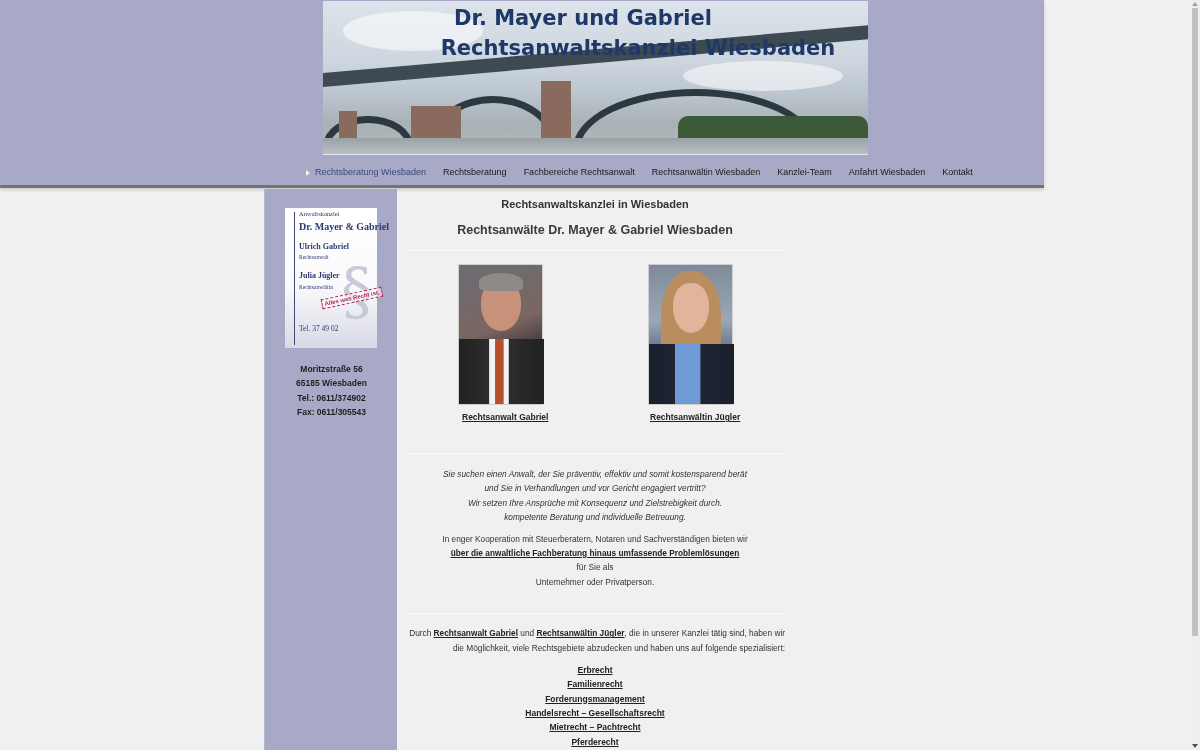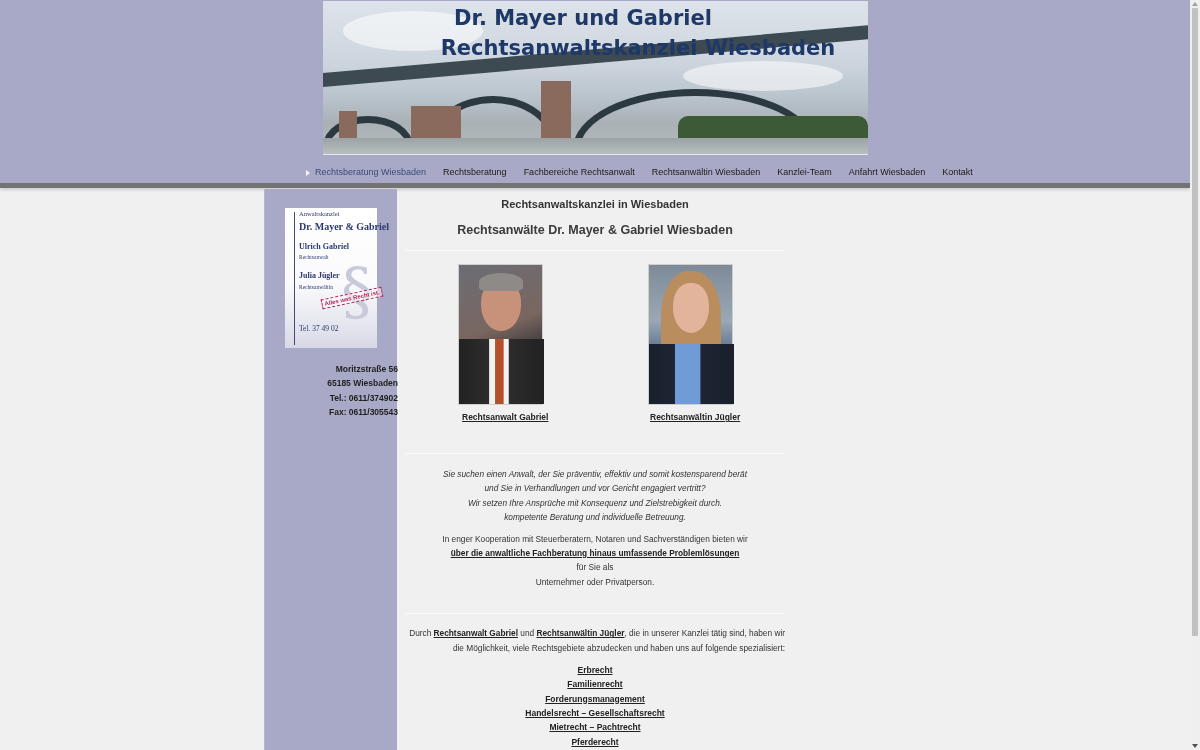--- a/index.html
+++ b/index.html
@@ -1,19 +1,19 @@
 <!DOCTYPE html>
 <html><head>
 <meta charset="utf-8">
 <style>
   * { box-sizing: border-box; margin: 0; padding: 0; }
   html, body { width: 1200px; height: 750px; overflow: hidden; }
   body { background: #f0f0f0; font-family: "Liberation Sans", sans-serif; color: #333; position: relative; }
 
-  .header { position: absolute; left: 0; top: 0; width: 1190px; height: 188px; background: #a8a9c6; border-bottom: 5px solid #737373; box-shadow: 0 2px 3px rgba(0,0,0,0.15); }
+  .header { position: absolute; left: 0; top: 0; width: 1044px; height: 188px; background: #a8a9c6; border-bottom: 3px solid #737373; box-shadow: 0 2px 3px rgba(0,0,0,0.15); }
   .banner { position: absolute; left: 323px; top: 1px; width: 545px; height: 154px; overflow: hidden;
     background: linear-gradient(180deg, #dde3ea 0%, #cdd5de 40%, #bcc6cf 60%, #a9b1b6 80%, #b4bbbd 100%);
     border-bottom: 1px solid #e8e8f0; }
   .banner .sky-cloud { position: absolute; border-radius: 50%; background: rgba(255,255,255,0.55); }
   .banner .water { position: absolute; left: 0; bottom: 0; width: 100%; height: 16px; background: linear-gradient(180deg,#9aa2a5,#b8bfc1); }
   .banner .trees { position: absolute; right: 0; bottom: 14px; width: 190px; height: 24px; background: #3c5a38; border-radius: 10px 10px 0 0; }
   .banner .deck { position: absolute; left: 0; top: 72px; width: 545px; height: 14px; background: #3d4a52; transform: skewY(-5deg); transform-origin: left; }
   .banner .arch { position: absolute; border: 7px solid #2d3940; border-bottom: none; border-radius: 50% 50% 0 0 / 100% 100% 0 0; }
   .banner .pier { position: absolute; background: #8a6a5c; }
   .banner-title { position: absolute; left: 0; width: 100%; text-align: center; font-family: "DejaVu Sans", sans-serif; font-weight: bold; color: #1e3868; }
@@ -25,21 +25,21 @@
   .nav a.active { color: #3d4a7a; text-align: center; }
   .nav .bullet { display: inline-block; width: 0; height: 0; border-left: 4px solid #f4f4f8; border-top: 3px solid transparent; border-bottom: 3px solid transparent; margin-right: 5px; vertical-align: middle; }
 
   .sidebar { position: absolute; left: 264px; top: 189px; width: 133px; height: 561px; background: #a8a9c6; border-left: 1px solid #b5b6d0; }
   .logo-card { position: absolute; left: 20px; top: 19px; width: 92px; height: 140px;
     background: linear-gradient(180deg,#ffffff 0%, #fafafc 55%, #d8d9e6 100%); }
   .logo-card .vline { position: absolute; left: 9px; top: 4px; width: 1px; height: 133px; background: #3f4a78; }
   .logo-card .t { position: absolute; left: 14px; color: #2c3970; font-family: Liberation Serif, serif; white-space: nowrap; transform-origin: left top; }
   .logo-card .para { position: absolute; left: 56px; top: 52px; font-size: 64px; color: #c9cad9; font-family: "DejaVu Serif", serif; line-height: 1; }
   .logo-card .stamp { position: absolute; left: 36px; top: 85px; border: 1px dashed #b5285e; color: #b5285e; font-size: 6px; font-weight: bold; padding: 1px 2px; transform: rotate(-12deg); background: rgba(255,255,255,0.5); white-space: nowrap; }
-  .address { position: absolute; left: 0; top: 173px; width: 133px; text-align: right; font-size: 8.5px; font-weight: bold; color: #1e1e1e; line-height: 14.3px; }
+  .address { position: absolute; left: 0; top: 173px; width: 133px; text-align: center; font-size: 8.5px; font-weight: bold; color: #1e1e1e; line-height: 14.3px; }
 
   .main { position: absolute; left: 405px; top: 189px; width: 380px; }
   .h-top { text-align: center; font-size: 11px; font-weight: bold; color: #333; margin-top: 9px; }
   .h-main { text-align: center; font-size: 12.5px; font-weight: bold; color: #3a3a3a; margin-top: 13px; }
   .hr { height: 1px; background: #e2e2e2; border-bottom: 1px solid #fafafa; width: 380px; }
   .people { position: relative; height: 186px; }
   .photo { position: absolute; top: 13px; width: 85px; height: 141px; border: 1px solid #cfcfcf; }
   .photo.p1 { left: 53px; background: linear-gradient(160deg,#6a6d74 0%, #7a6660 45%, #2f2f33 70%, #222 100%); }
   .photo.p2 { left: 243px; background: linear-gradient(180deg,#7e8a97 0%, #9aa8b6 40%, #4a5e7c 70%, #1e2332 100%); }
   .photo .face { position: absolute; border-radius: 45% 45% 50% 50%; }

